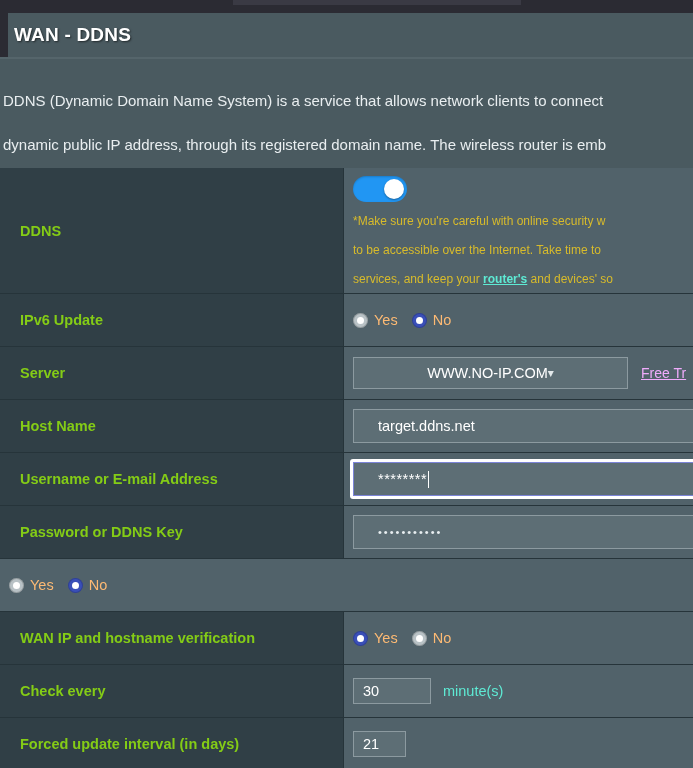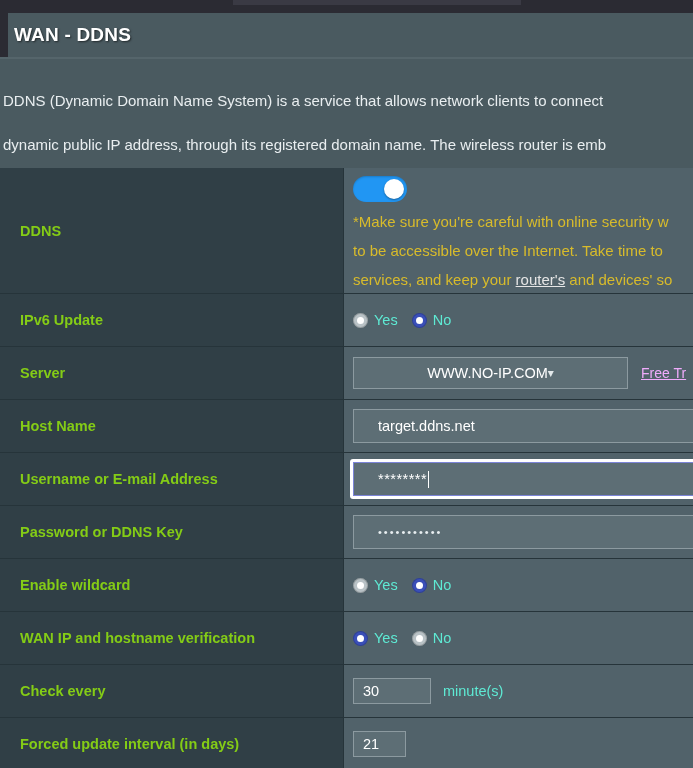--- a/index.html
+++ b/index.html
@@ -86,39 +86,39 @@
   }
   .toggle .knob {
     position:absolute; right:3px; top:3px;
     width:20px; height:20px; border-radius:50%;
     background:#ffffff;
     box-shadow:0 1px 2px rgba(0,0,0,0.35);
   }
 
   
   .warn-line {
-    font-size:15px; color:#d8bb2b; line-height:29px;
+    font-size:12px; color:#d8bb2b; line-height:29px;
     white-space:nowrap;
   }
-  .warn-link { color:#e5e5e5; text-decoration:underline; }
+  .warn-link { color:#5eead4; text-decoration:underline;font-weight:bold; }
 
   
   .radio-group { display:flex; align-items:center; gap:7px; }
   .radio-item { display:flex; align-items:center; gap:6px; margin-right:7px; }
   .radio {
     width:15px; height:15px; border-radius:50%;
     background:#b9c2c6; position:relative; flex:0 0 auto;
     box-shadow: inset 0 0 0 1px rgba(0,0,0,0.18);
   }
   .radio.checked { background:#3a4fb8; }
   .radio::after {
     content:""; position:absolute; left:4px; top:4px;
     width:7px; height:7px; border-radius:50%; background:#ffffff;
   }
-  .radio-label { font-size:14.5px; color:#5eead4; }
+  .radio-label { font-size:14.5px; color:#fdba74; }
 
   
   .select-box {
     width:275px; height:32px;
     background:#5d6e75; border:1px solid #8c9aa0;
     display:flex; align-items:center; justify-content:center;
     padding:0 8px;
     font-size:14.5px; color:#ffffff;
     flex:0 0 auto;
   }
@@ -247,21 +247,20 @@
     <div class="row row-std">
       <div class="cell-label">Password or DDNS Key</div>
       <div class="cell-value">
         <div class="text-input">
           <span class="dots">•••••••••••</span>
         </div>
       </div>
     </div>
 
     <div class="row row-std">
-      <div class="cell-label">Enable wildcard</div>
       <div class="cell-value">
         <div class="radio-group">
           <div class="radio-item">
             <span class="radio"></span>
             <span class="radio-label">Yes</span>
           </div>
           <div class="radio-item">
             <span class="radio checked"></span>
             <span class="radio-label">No</span>
           </div>

